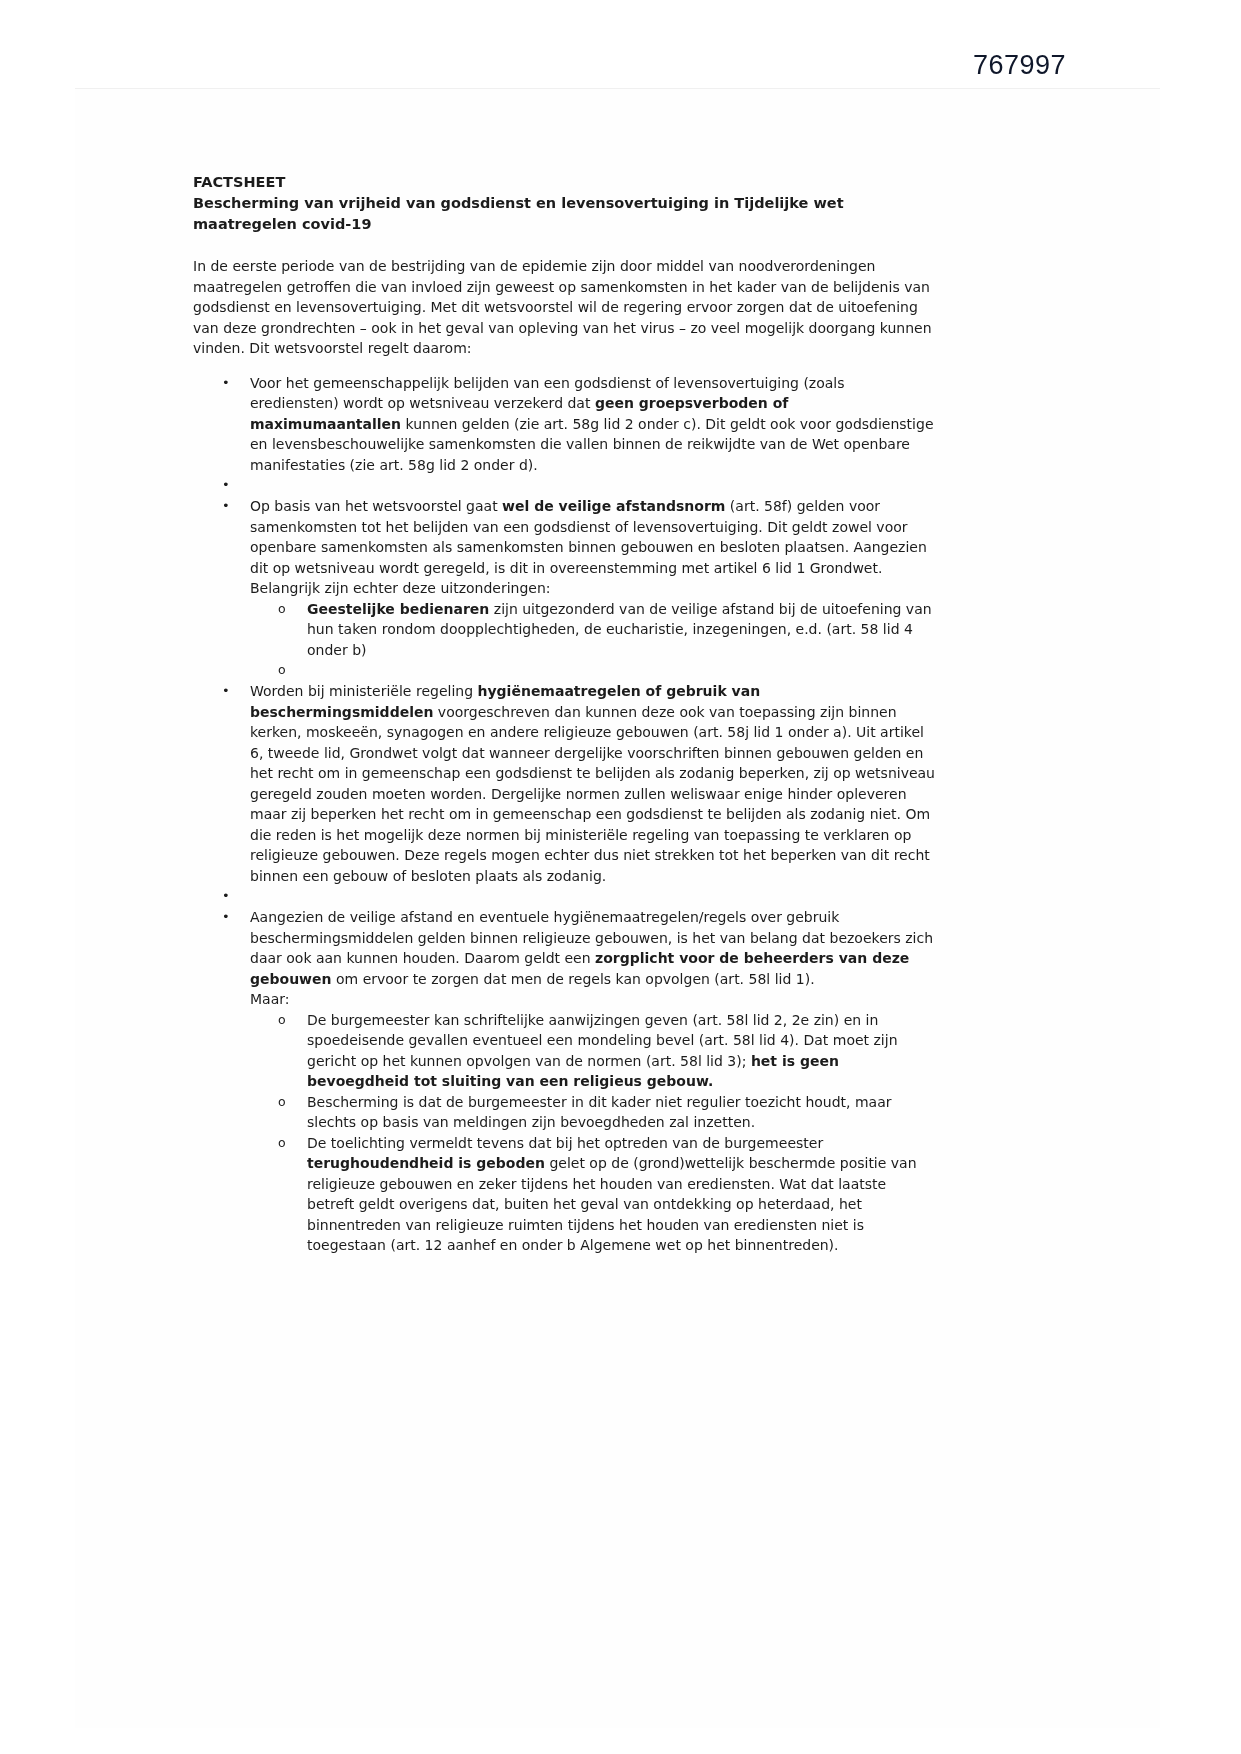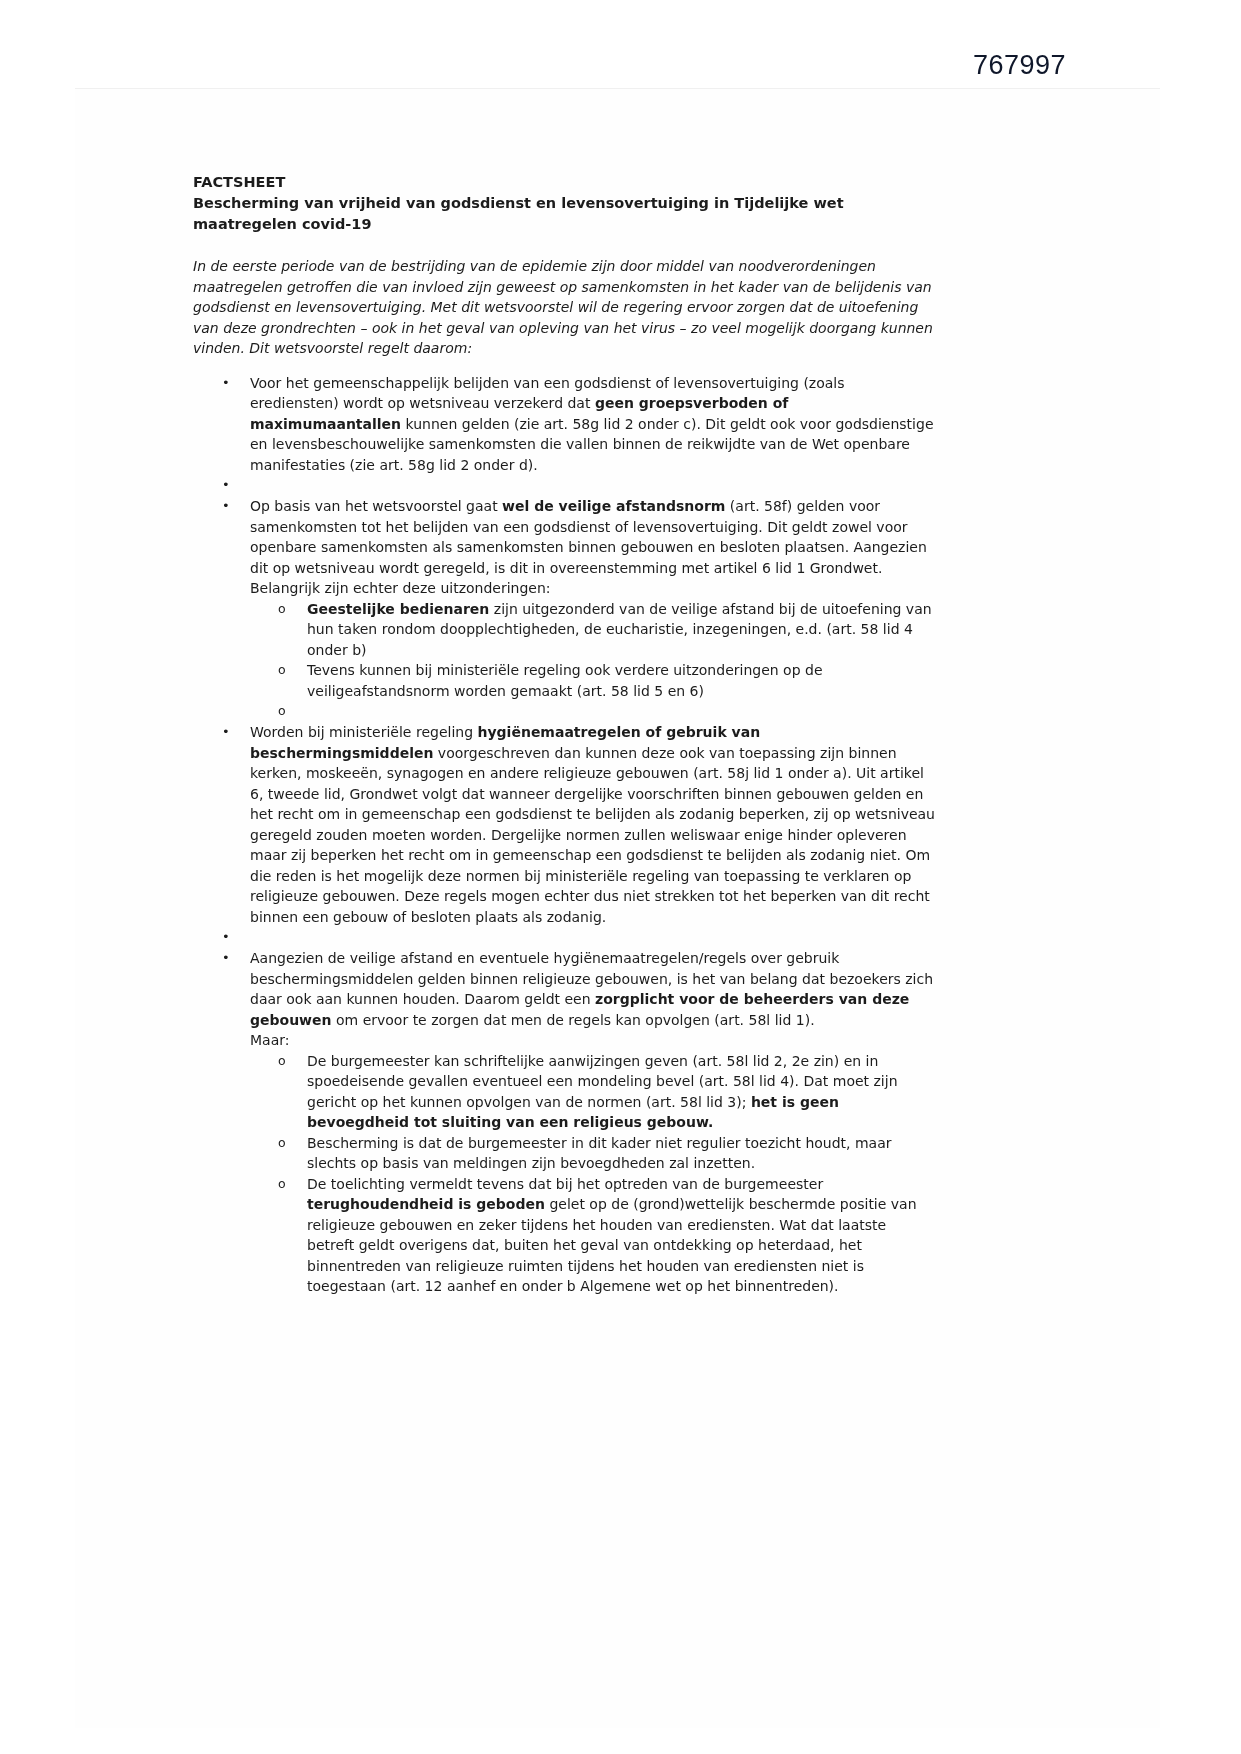--- a/index.html
+++ b/index.html
@@ -37,21 +37,20 @@
   .heading {
     margin: 0 0 21px 0;
     font-size: 14.5px;
     font-weight: bold;
     line-height: 21px;
   }
   .heading .kicker { display: block; }
   .intro {
     margin: 16px 0 14px 0;
     white-space: pre-wrap;
-    font-style: italic;
   }
   ul { list-style: none; margin: 0; padding: 0; }
   li {
     position: relative;
     padding-left: 57px;
     min-height: 21px;
   }
   li[data-marker]::before {
     content: attr(data-marker);
     position: absolute;
@@ -76,21 +75,20 @@
   </h1>
 
   <p class="intro">In de eerste periode van de bestrijding van de epidemie zijn door middel van noodverordeningen maatregelen getroffen die van invloed zijn geweest op samenkomsten in het kader van de belijdenis van godsdienst en levensovertuiging. Met dit wetsvoorstel wil de regering ervoor zorgen dat de uitoefening van deze grondrechten – ook in het geval van opleving van het virus – zo veel mogelijk doorgang kunnen vinden. Dit wetsvoorstel regelt daarom:</p>
 
   <ul class="l1">
       <li class="li-l1" data-marker="•"><span class="li-text"><span>Voor het gemeenschappelijk belijden van een godsdienst of levensovertuiging (zoals erediensten) wordt op wetsniveau verzekerd dat </span><strong>geen groepsverboden of maximumaantallen</strong><span> kunnen gelden (zie art. 58g lid 2 onder c). Dit geldt ook voor godsdienstige en levensbeschouwelijke samenkomsten die vallen binnen de reikwijdte van de Wet openbare manifestaties (zie art. 58g lid 2 onder d).</span></span></li>
       <li class="li-l1" data-marker="•"><span class="li-text"></span></li>
       <li class="li-l1" data-marker="•"><span class="li-text"><span>Op basis van het wetsvoorstel gaat </span><strong>wel de veilige afstandsnorm</strong><span> (art. 58f) gelden voor samenkomsten tot het belijden van een godsdienst of levensovertuiging. Dit geldt zowel voor openbare samenkomsten als samenkomsten binnen gebouwen en besloten plaatsen. Aangezien dit op wetsniveau wordt geregeld, is dit in overeenstemming met artikel 6 lid 1 Grondwet.
 Belangrijk zijn echter deze uitzonderingen:</span></span><ul class="l2">
           <li class="li-l2" data-marker="o"><span class="li-text"><strong>Geestelijke bedienaren</strong><span> zijn uitgezonderd van de veilige afstand bij de uitoefening van hun taken rondom doopplechtigheden, de eucharistie, inzegeningen, e.d. (art. 58 lid 4 onder b)</span></span></li>
-          <li class="li-l2" data-marker="o"><span class="li-text"><span>Tevens kunnen bij ministeriële regeling ook verdere uitzonderingen op de veiligeafstandsnorm worden gemaakt (art. 58 lid 5 en 6)</span></span></li>
           <li class="li-l2" data-marker="o"><span class="li-text"></span></li>
         </ul></li>
       <li class="li-l1" data-marker="•"><span class="li-text"><span>Worden bij ministeriële regeling </span><strong>hygiënemaatregelen of gebruik van beschermingsmiddelen</strong><span> voorgeschreven dan kunnen deze ook van toepassing zijn binnen kerken, moskeeën, synagogen en andere religieuze gebouwen (art. 58j lid 1 onder a). Uit artikel 6, tweede lid, Grondwet volgt dat wanneer dergelijke voorschriften binnen gebouwen gelden en het recht om in gemeenschap een godsdienst te belijden als zodanig beperken, zij op wetsniveau geregeld zouden moeten worden. Dergelijke normen zullen weliswaar enige hinder opleveren maar zij beperken het recht om in gemeenschap een godsdienst te belijden als zodanig niet. Om die reden is het mogelijk deze normen bij ministeriële regeling van toepassing te verklaren op religieuze gebouwen. Deze regels mogen echter dus niet strekken tot het beperken van dit recht binnen een gebouw of besloten plaats als zodanig.</span></span></li>
       <li class="li-l1" data-marker="•"><span class="li-text"></span></li>
       <li class="li-l1" data-marker="•"><span class="li-text"><span>Aangezien de veilige afstand en eventuele hygiënemaatregelen/regels over gebruik beschermingsmiddelen gelden binnen religieuze gebouwen, is het van belang dat bezoekers zich daar ook aan kunnen houden. Daarom geldt een </span><strong>zorgplicht voor de beheerders van deze gebouwen</strong><span> om ervoor te zorgen dat men de regels kan opvolgen (art. 58l lid 1).
 Maar:</span></span><ul class="l2">
           <li class="li-l2" data-marker="o"><span class="li-text"><span>De burgemeester kan schriftelijke aanwijzingen geven (art. 58l lid 2, 2e zin) en in spoedeisende gevallen eventueel een mondeling bevel (art. 58l lid 4). Dat moet zijn gericht op het kunnen opvolgen van de normen (art. 58l lid 3); </span><strong>het is geen bevoegdheid tot sluiting van een religieus gebouw.</strong></span></li>
           <li class="li-l2" data-marker="o"><span class="li-text"><span>Bescherming is dat de burgemeester in dit kader niet regulier toezicht houdt, maar slechts op basis van meldingen zijn bevoegdheden zal inzetten.</span></span></li>
           <li class="li-l2" data-marker="o"><span class="li-text"><span>De toelichting vermeldt tevens dat bij het optreden van de burgemeester </span><strong>terughoudendheid is geboden</strong><span> gelet op de (grond)wettelijk beschermde positie van religieuze gebouwen en zeker tijdens het houden van erediensten. Wat dat laatste betreft geldt overigens dat, buiten het geval van ontdekking op heterdaad, het binnentreden van religieuze ruimten tijdens het houden van erediensten niet is toegestaan (art. 12 aanhef en onder b Algemene wet op het binnentreden).</span></span></li>
         </ul></li>

